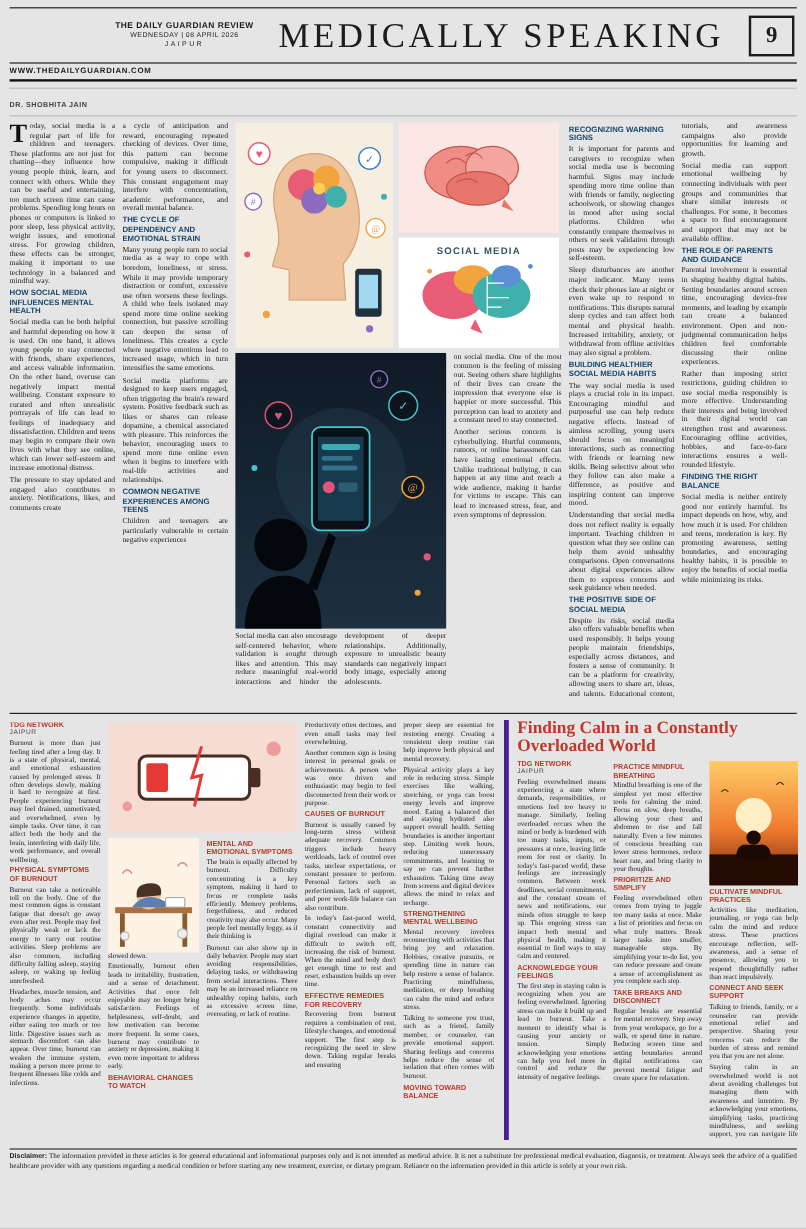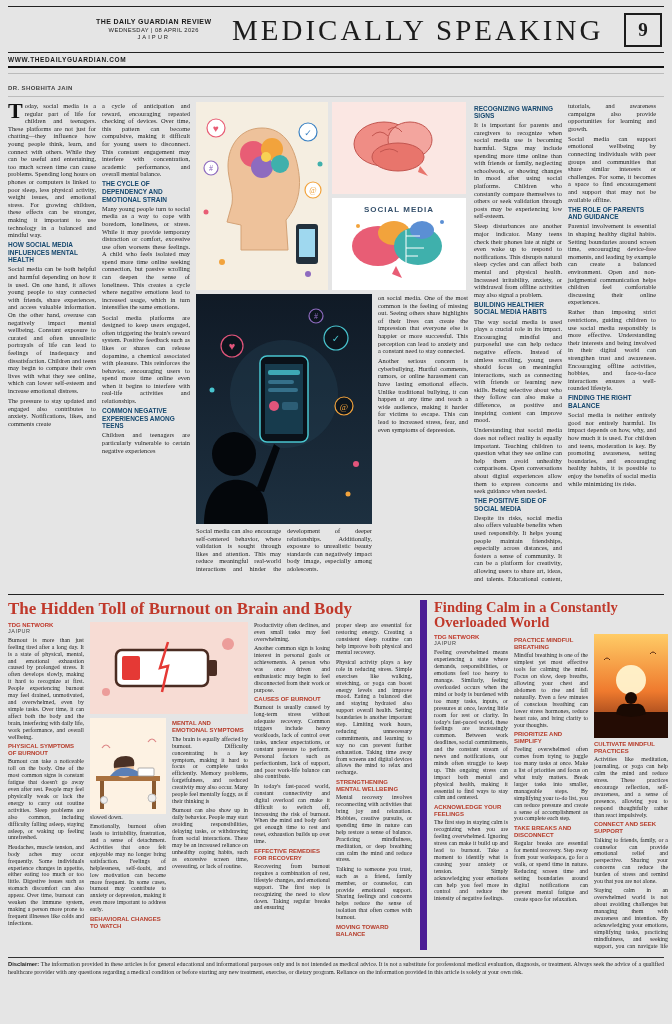--- a/index.html
+++ b/index.html
@@ -33,21 +33,21 @@
   .imgrow { display:flex; gap:4px; height:188px; margin-bottom:4px; }
   .lowrow { display:flex; gap:6px; height:290px; }
   .darkwrap { width:176px; flex:none; }
   .strip { height:54px; margin-top:3px; column-count:2; column-gap:6px; overflow:hidden; }
   .rightflow { width:182px; flex:none; height:486px; column-count:2; column-gap:6px; column-fill:auto; overflow:hidden; }
   svg { display:block; }
 
   
   .band { border-top:1.5px solid #222; margin-top:6px; padding-top:5px; display:flex; gap:8px; }
   .burnout { width:404px; flex:none; }
-  .calm { flex:1; border-left:7px solid #4c1d95; padding-left:7px; }
+  .calm { flex:1; border-left:4px solid #4c1d95; padding-left:7px; }
   .art-headline { color:#c0392b; font-weight:bold; font-size:17px; line-height:1.05; margin-bottom:4px; }
   .calm .art-headline { font-size:14.5px; }
   .byline2 { font-family:"Liberation Sans", sans-serif; margin-bottom:3px; }
   .byline2 .src { color:#c0392b; font-weight:bold; font-size:6px; }
   .byline2 .city { font-size:5.5px; color:#444; letter-spacing:.5px; }
   .bcols { display:flex; gap:6px; height:316px; overflow:hidden; margin-top:2px; }
   .bcol { width:76px; flex:none; overflow:hidden; }
   .ccol { width:74px; flex:none; overflow:hidden; }
   .bcenter { width:158px; flex:none; }
   .bunder { display:flex; gap:6px; margin-top:4px; }
@@ -198,21 +198,20 @@
           <p>Rather than imposing strict restrictions, guiding children to use social media responsibly is more effective. Understanding their interests and being involved in their digital world can strengthen trust and awareness. Encouraging offline activities, hobbies, and face-to-face interactions ensures a well-rounded lifestyle.</p>
           <h4>FINDING THE RIGHT BALANCE</h4>
           <p>Social media is neither entirely good nor entirely harmful. Its impact depends on how, why, and how much it is used. For children and teens, moderation is key. By promoting awareness, setting boundaries, and encouraging healthy habits, it is possible to enjoy the benefits of social media while minimizing its risks.</p>
         </div>
     </div>
   </div>
 
   <div class="band">
 
     <div class="burnout">
-      <h2 class="art-headline">The Hidden Toll of Burnout on Brain and Body</h2>
       <div class="bcols">
         <div class="bcol">
           <div class="byline2">
             <div class="src">TDG NETWORK</div>
             <div class="city">JAIPUR</div>
           </div>
           <div>
               <p>Burnout is more than just feeling tired after a long day. It is a state of physical, mental, and emotional exhaustion caused by prolonged stress. It often develops slowly, making it hard to recognize at first. People experiencing burnout may feel drained, unmotivated, and overwhelmed, even by simple tasks. Over time, it can affect both the body and the brain, interfering with daily life, work performance, and overall wellbeing.</p>
               <h4>PHYSICAL SYMPTOMS OF BURNOUT</h4>
               <p>Burnout can take a noticeable toll on the body. One of the most common signs is constant fatigue that doesn't go away even after rest. People may feel physically weak or lack the energy to carry out routine activities. Sleep problems are also common, including difficulty falling asleep, staying asleep, or waking up feeling unrefreshed.</p>

